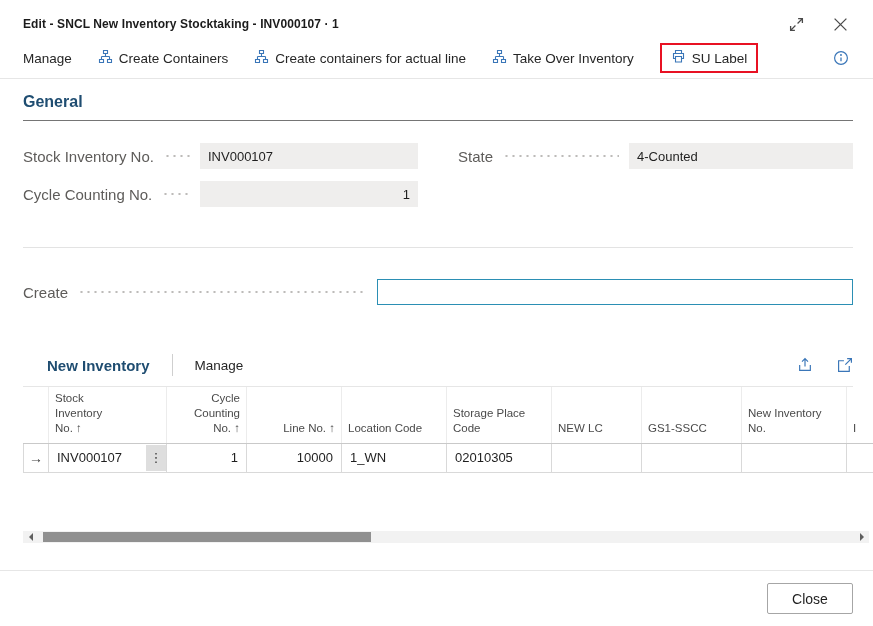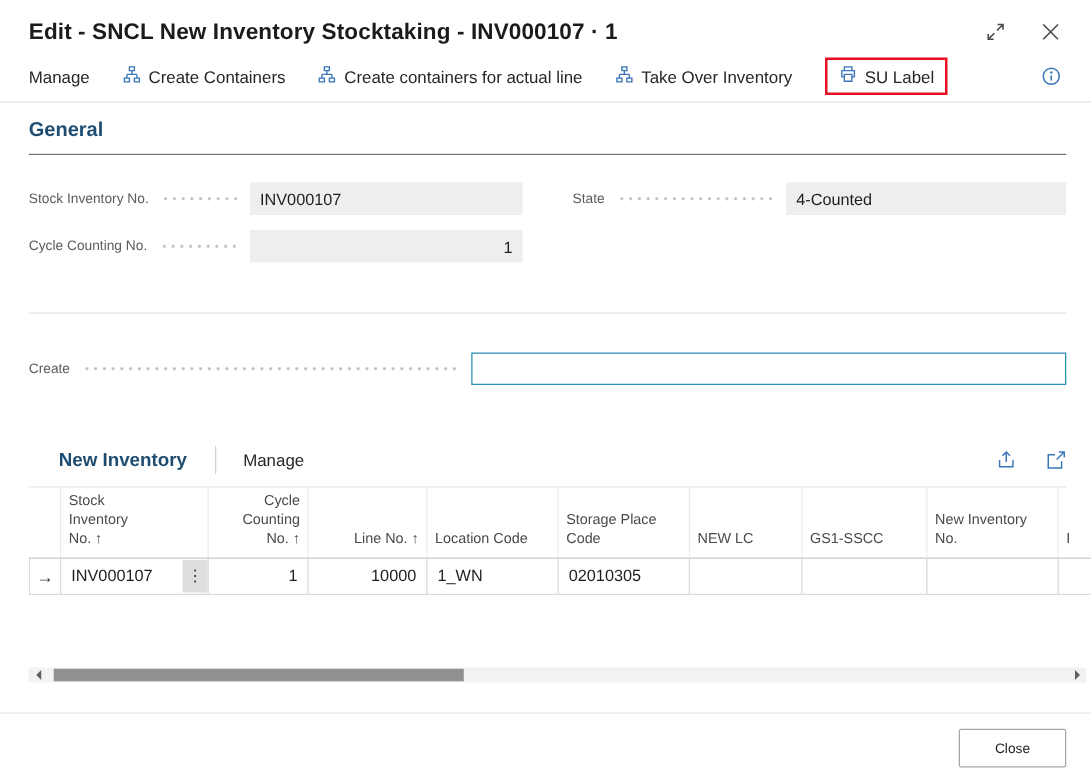--- a/index.html
+++ b/index.html
@@ -1,39 +1,39 @@
 <!DOCTYPE html>
 <html><head>
 <meta charset="utf-8">
 <style>
   html,body{margin:0;padding:0;background:#fff;}
   body{width:873px;height:626px;position:relative;overflow:hidden;
        font-family:"Liberation Sans","DejaVu Sans",sans-serif;color:#1f1f1f;}
 
   
   .titlebar{display:flex;align-items:center;padding:15px 24px 8px 23px;}
-  .title{font-size:18px;font-weight:700;color:#1b1b1b;letter-spacing:.1px;}
+  .title{font-size:12px;font-weight:700;color:#1b1b1b;letter-spacing:.1px;}
   .win-controls{margin-left:auto;display:flex;align-items:center;gap:26px;}
   .win-btn{display:flex;align-items:center;justify-content:center;width:18px;height:18px;cursor:pointer;}
 
   
   .actionbar{display:flex;align-items:center;gap:26px;padding:8px 24px 11px 23px;
              border-bottom:1px solid #e6e6e6;}
   .action{display:flex;align-items:center;gap:6px;font-size:13.5px;color:#262626;cursor:pointer;white-space:nowrap;}
   .action svg{flex:0 0 auto;}
   .su-wrap{border:2px solid #e81123;padding:4px 9px;margin:-6px 0;display:flex;align-items:center;}
   .info-btn{margin-left:auto;display:flex;align-items:center;cursor:pointer;}
 
   
   .section-heading{margin:14px 20px 0 23px;padding-bottom:9px;border-bottom:1px solid #757575;
                    font-size:16px;font-weight:700;color:#1f4d71;}
   .fields{display:grid;grid-template-columns:1fr 1fr;column-gap:40px;
           padding:22px 20px 0 23px;row-gap:12px;}
   .field{display:flex;align-items:center;height:26px;}
-  .field-label{font-size:11px;color:#5e5c5a;white-space:nowrap;}
+  .field-label{font-size:15px;color:#5e5c5a;white-space:nowrap;}
   .dots{flex:1 1 auto;height:26px;margin:0 10px;
         background-image:radial-gradient(circle,#bdbbb9 1px,rgba(0,0,0,0) 1.25px);
         background-size:7px 26px;background-repeat:repeat-x;}
   .field-box{flex:0 0 218px;height:26px;background:#efeeed;display:flex;align-items:center;
              padding:0 8px;box-sizing:border-box;font-size:13px;color:#1f1f1f;}
   .col-right .field-box{flex-basis:224px;}
   .align-right{justify-content:flex-end;}
   .mid-divider{height:1px;background:#e3e3e3;margin:40px 20px 0 23px;}
 
   .barcode-row{display:flex;align-items:center;margin:30px 20px 0 23px;height:28px;}
@@ -70,21 +70,21 @@
           background:#f2f2f2;cursor:pointer;}
   .tri-l{width:0;height:0;border:4px solid rgba(0,0,0,0);border-right-color:#5f5f5f;margin-right:3px;}
   .tri-r{width:0;height:0;border:4px solid rgba(0,0,0,0);border-left-color:#5f5f5f;margin-left:3px;}
   .sb-track{flex:1;height:12px;background:#f2f2f2;position:relative;cursor:pointer;}
   .sb-thumb{position:absolute;left:6px;top:1px;bottom:1px;width:328px;background:#909090;cursor:grab;}
 
   
   .footer{position:absolute;left:0;right:0;bottom:0;border-top:1px solid #e6e6e6;
           padding:12px 20px 12px;display:flex;justify-content:flex-end;background:#fff;}
   .close-btn{min-width:84px;height:29px;background:#fff;border:1px solid #a6a6a6;border-radius:2px;
-             font-size:11px;color:#1f1f1f;display:flex;align-items:center;justify-content:center;cursor:pointer;}
+             font-size:14px;color:#1f1f1f;display:flex;align-items:center;justify-content:center;cursor:pointer;}
 </style>
 </head>
 <body>
 
 <div class="titlebar">
   <div class="title">Edit - SNCL New Inventory Stocktaking - INV000107 · 1</div>
   <div class="win-controls">
     <span class="win-btn">
       <svg width="15" height="15" viewBox="0 0 14 14">
           <path d="M8.5 1.5h4v4M12.5 1.5L8 6M5.5 12.5h-4v-4M1.5 12.5L6 8" stroke="#4a4a4a" stroke-width="1.2" fill="none"></path>

